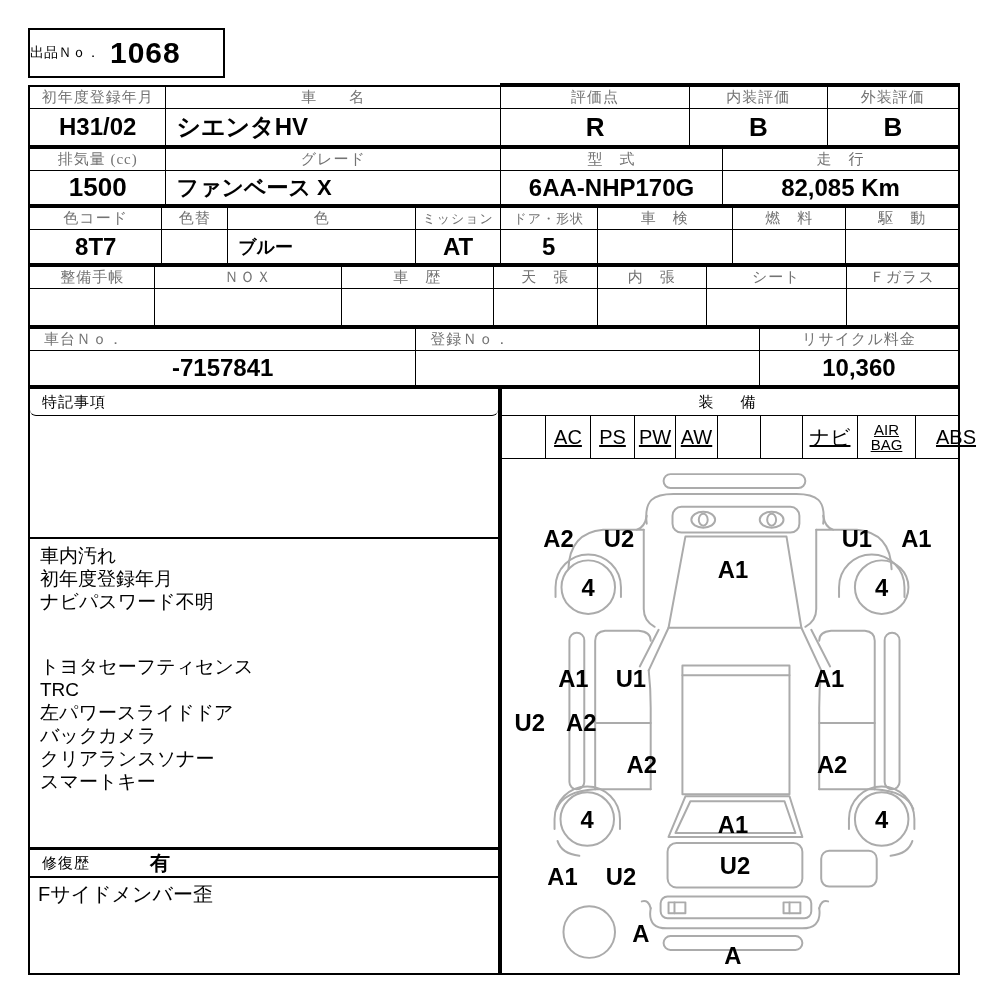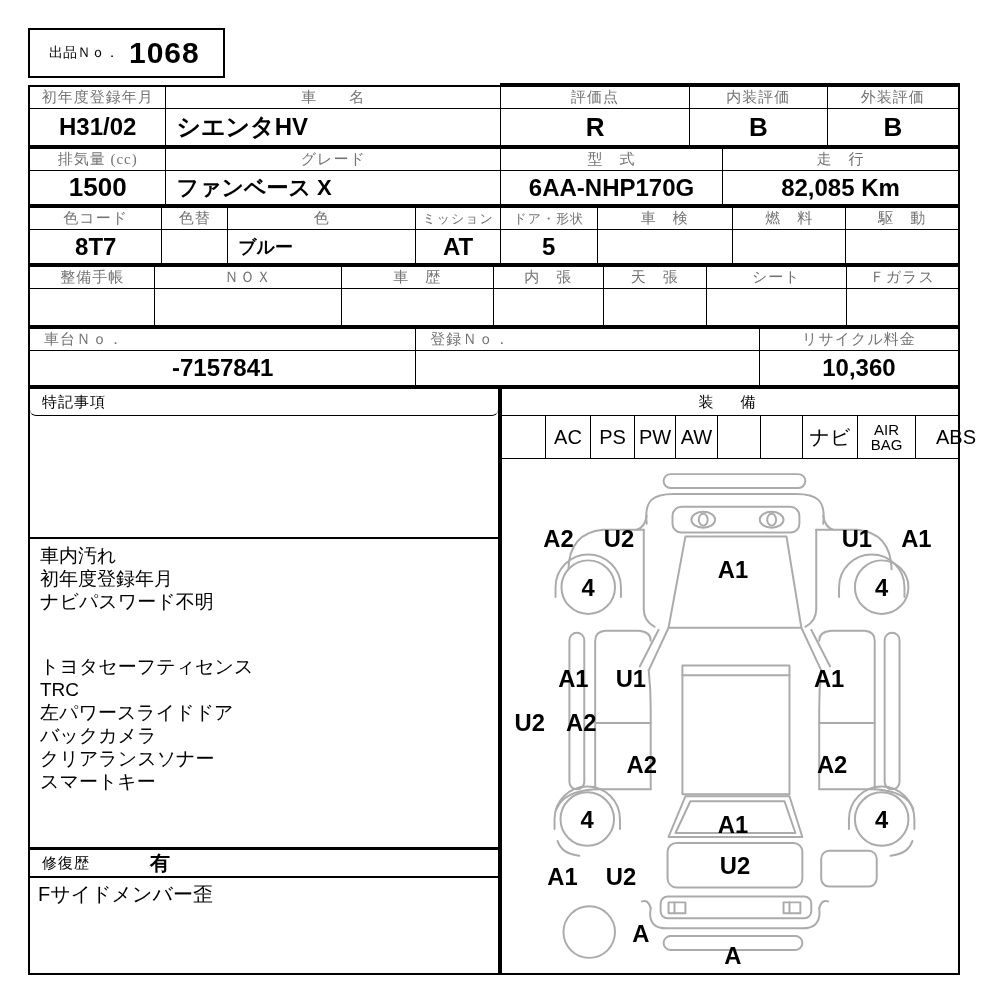--- a/index.html
+++ b/index.html
@@ -16,21 +16,21 @@
     height:21px; border-bottom:1.5px solid #000; display:flex; align-items:center; justify-content:center;
     white-space:nowrap; letter-spacing:1px;
   }
   .val { flex:1; font-weight:bold; font-size:24px; display:flex; align-items:center; justify-content:center; white-space:nowrap; }
   .val.left { justify-content:flex-start; padding-left:10px; }
   .val.big { font-size:26px; }
   .val.mid { font-size:22px; }
   .val.small { font-size:18px; }
 
   #auction-box { left:28px; top:28px; width:197px; height:50px; border:2.5px solid #000; display:flex; align-items:center; background:#fff; }
-  #auction-box .lbl { font-family:"Liberation Serif","DejaVu Serif",serif; font-size:14px; margin-left:19px; }
+  #auction-box .lbl { font-family:"Liberation Serif","DejaVu Serif",serif; font-size:14px; margin-left:0; }
   #auction-box .num { font-size:30px; font-weight:bold; margin-left:10px; letter-spacing:1px; }
 
   #eval-thickbar { left:500px; top:83px; width:460px; height:4px; background:#000; }
 
   
   #notes-col { left:28px; top:387px; width:472px; height:588px; border:2px solid #000; background:#fff; }
   #notes-label { position:absolute; left:0; top:0; width:100%; height:27px; border-bottom:1.5px solid #000;
     display:flex; align-items:center; font-family:"Liberation Serif","DejaVu Serif",serif; font-size:15px; padding-left:12px; box-sizing:border-box; letter-spacing:1px;border-radius:6px; }
   #notes-emptyline { position:absolute; left:0; top:148px; width:100%; height:1.5px; background:#000; }
   #notes-text { position:absolute; left:10px; top:155px; width:450px; font-size:19px; line-height:23px; }
@@ -38,21 +38,21 @@
   #repair-row { position:absolute; left:0; top:458px; width:100%; height:31px; border-top:3px solid #000; border-bottom:2px solid #000;
     display:flex; align-items:center; box-sizing:border-box;gap:44px; }
   #repair-row .lbl { font-family:"Liberation Serif","DejaVu Serif",serif; font-size:15px; padding-left:12px; letter-spacing:1px; }
   #repair-row .v { font-weight:bold; font-size:20px; margin-left:16px; }
   #repair-detail { position:absolute; left:8px; top:492px; font-size:20px; }
 
   
   #equip-col { left:500px; top:387px; width:460px; height:588px; border:2px solid #000; background:#fff; }
   #equip-label { position:absolute; left:0; top:0; width:100%; height:27px; border-bottom:1.5px solid #000;
     display:flex; align-items:center; justify-content:center; font-family:"Liberation Serif","DejaVu Serif",serif; font-size:15px; letter-spacing:6px; box-sizing:border-box; }
-  #equip-row { position:absolute; left:0; top:27px; width:100%; height:43px; display:flex; border-bottom:1.5px solid #000; box-sizing:border-box; }
+  #equip-row { position:absolute; left:0; top:27px; width:100%; height:43px; display:flex; border-bottom:1.5px solid #000; box-sizing:border-box;text-decoration:underline; }
   .eqcell { box-sizing:border-box; border-left:1.5px solid #000; display:flex; align-items:center; justify-content:center;
     font-size:20px; text-align:center; }
   .eqcell:first-child { border-left:none; }
   .eqcell.airbag { font-size:15px; line-height:15px; font-weight:normal; }
 
   #diagram { position:absolute; left:0; top:71px; width:456px; height:513px; }
   #diagram .outline { stroke:#ababab; stroke-width:2; fill:none; stroke-linecap:round; stroke-linejoin:round; }
   #diagram text { font-family:"Liberation Sans","DejaVu Sans",sans-serif; font-weight:bold; font-size:24px; fill:#000; }
 </style>
 </head>
@@ -147,26 +147,26 @@
     <div class="val"></div>
   </div>
   <div class="cell" style="width:187px">
     <div class="hdr">ＮＯＸ</div>
     <div class="val"></div>
   </div>
   <div class="cell" style="width:153px">
     <div class="hdr">車　歴</div>
     <div class="val"></div>
   </div>
+  <div class="cell" style="width:104px">
+    <div class="hdr">天　張</div>
+    <div class="val"></div>
+  </div>
   <div class="cell" style="width:110px">
     <div class="hdr">内　張</div>
-    <div class="val"></div>
-  </div>
-  <div class="cell" style="width:104px">
-    <div class="hdr">天　張</div>
     <div class="val"></div>
   </div>
   <div class="cell" style="width:140px">
     <div class="hdr">シート</div>
     <div class="val"></div>
   </div>
   <div class="cell" style="width:113px">
     <div class="hdr">Ｆガラス</div>
     <div class="val"></div>
   </div>

